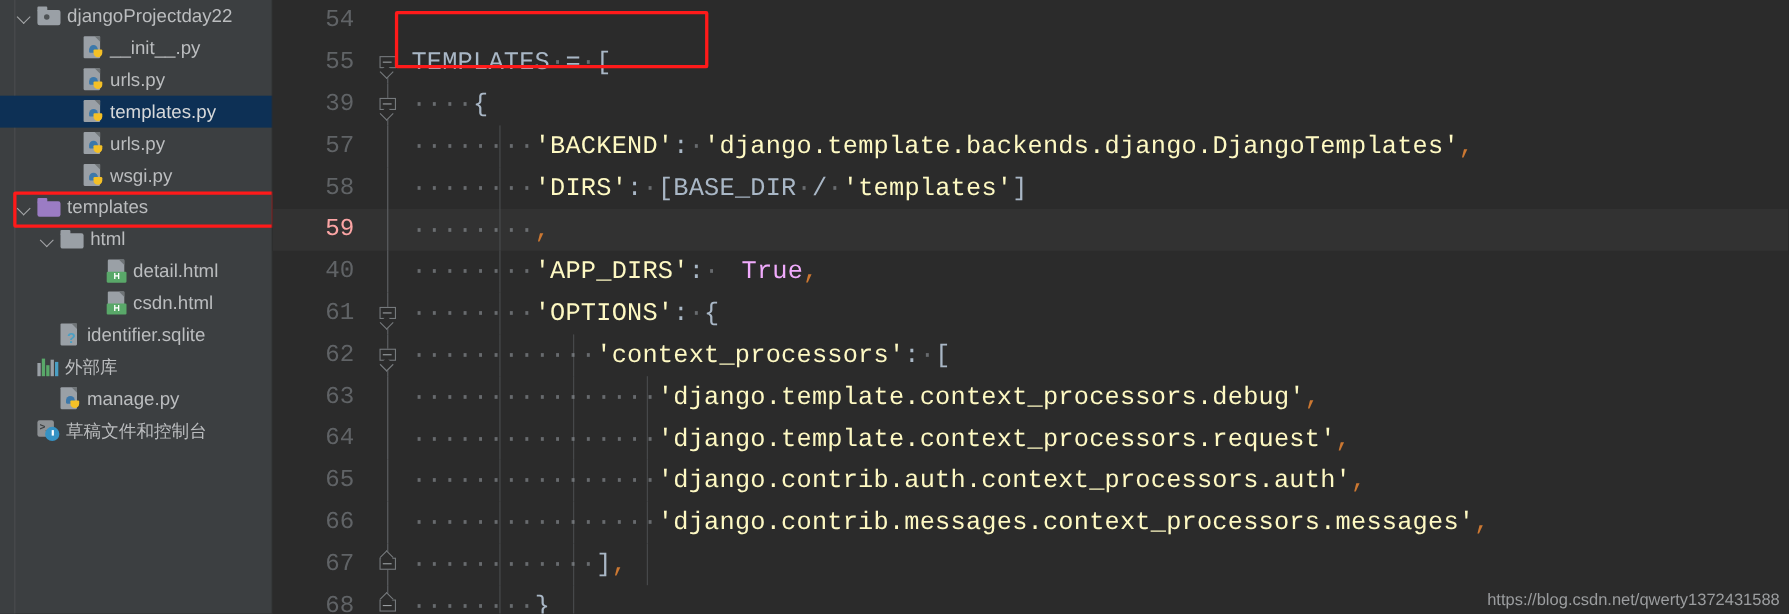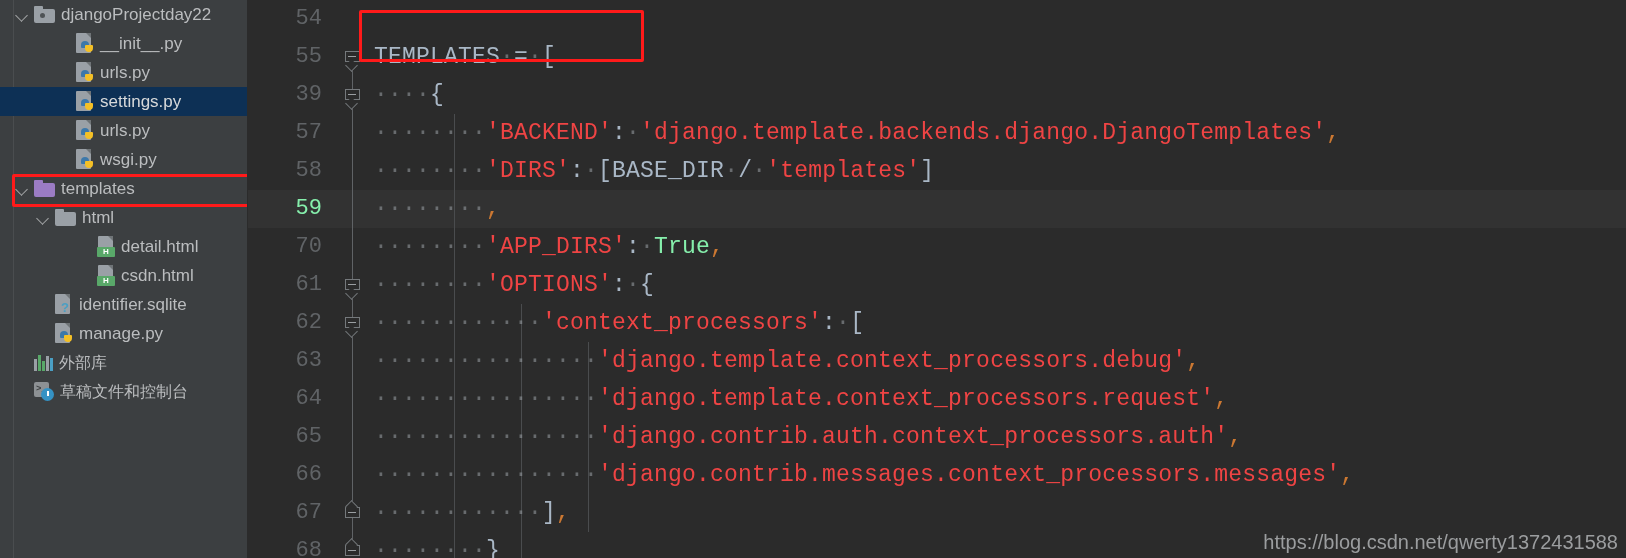--- a/index.html
+++ b/index.html
@@ -238,21 +238,21 @@
     flex: 0 0 92px;
     width: 92px;
     text-align: right;
     padding-right: 18px;
     color: #606366;
     font-family: "Liberation Mono", monospace;
     font-size: 22px;
     line-height: 38px;
     user-select: none;
   }
-  .code-line.active .lineno { color: #86efac; }
+  .code-line.active .lineno { color: #fca5a5; }
   .gutter {
     flex: 0 0 26px;
     width: 26px;
     height: 38px;
     position: relative;
   }
   
   .rail {
     position: absolute;
     left: 12px; top: 0;
@@ -300,22 +300,22 @@
     font-family: "Liberation Mono", monospace;
     font-size: 23px;
     line-height: 38px;
     letter-spacing: 0.2px;
     color: #a9b7c6;
     padding-left: 8px;
   }
   .ident  { color: #a9b7c6; }
   .op     { color: #a9b7c6; }
   .brk    { color: #a9b7c6; }
-  .str    { color: #ef4444; text-align: right; }
-  .kw     { color: #86efac; }
+  .str    { color: #fef9c3; text-align: right; }
+  .kw     { color: #f0abfc; margin-left: 20px; }
   .comma  { color: #cc7832; }
   .dot    { color: #9aa0a6; opacity: .55; }
 
   
   .iguide {
     position: absolute;
     top: 0; width: 1px; height: 38px;
     background: #4a4c4e;
   }
 
@@ -327,21 +327,21 @@
     border: 3px solid #ff1a1a;
     border-radius: 2px;
     pointer-events: none;
     z-index: 5;
   }
 
   #watermark {
     position: absolute;
     right: 8px; bottom: 4px;
     color: #9b9d9f;
-    font-size: 20px;
+    font-size: 15px;
     font-family: "Liberation Sans", sans-serif;
     white-space: nowrap;
   }
 </style>
 </head>
 <body>
 
 <div id="root">
 
   <div id="sidebar">
@@ -380,21 +380,21 @@
         </div>
         <div class="tree-row selected">
           <span style="display: inline-block; flex: 0 0 auto; width: 56px; height: 1px;"></span>
           <span class="chev blank"></span>
           <span class="ic ic-py">
             <span class="page"></span>
             <span class="fold"></span>
             <span class="snakeA"></span>
             <span class="snakeB"></span>
           </span>
-          <span class="node-label">settings.py</span>
+          <span class="node-label">templates.py</span>
         </div>
         <div class="tree-row">
           <span style="display: inline-block; flex: 0 0 auto; width: 56px; height: 1px;"></span>
           <span class="chev blank"></span>
           <span class="ic ic-py">
             <span class="page"></span>
             <span class="fold"></span>
             <span class="snakeA"></span>
             <span class="snakeB"></span>
           </span>
@@ -451,43 +451,43 @@
         </div>
         <div class="tree-row">
           <span style="display: inline-block; flex: 0 0 auto; width: 35px; height: 1px;"></span>
           <span class="chev blank"></span>
           <span class="ic ic-unk">
             <span class="page"></span>
             <span class="fold"></span>
             <span class="q">?</span>
           </span>
           <span class="node-label">identifier.sqlite</span>
-        </div>
-        <div class="tree-row">
-          <span style="display: inline-block; flex: 0 0 auto; width: 35px; height: 1px;"></span>
-          <span class="chev blank"></span>
-          <span class="ic ic-py">
-            <span class="page"></span>
-            <span class="fold"></span>
-            <span class="snakeA"></span>
-            <span class="snakeB"></span>
-          </span>
-          <span class="node-label">manage.py</span>
         </div>
         <div class="tree-row">
           <span style="display: inline-block; flex: 0 0 auto; width: 14px; height: 1px;"></span>
           <span class="chev blank"></span>
           <span class="ic ic-lib">
             <i></i>
             <i></i>
             <i></i>
             <i></i>
             <i></i>
           </span>
           <span class="node-label cjk">外部库</span>
+        </div>
+        <div class="tree-row">
+          <span style="display: inline-block; flex: 0 0 auto; width: 35px; height: 1px;"></span>
+          <span class="chev blank"></span>
+          <span class="ic ic-py">
+            <span class="page"></span>
+            <span class="fold"></span>
+            <span class="snakeA"></span>
+            <span class="snakeB"></span>
+          </span>
+          <span class="node-label">manage.py</span>
         </div>
         <div class="tree-row">
           <span style="display: inline-block; flex: 0 0 auto; width: 14px; height: 1px;"></span>
           <span class="chev blank"></span>
           <span class="ic ic-scratch">
             <span class="sq"></span>
             <span class="clock"></span>
           </span>
           <span class="node-label cjk">草稿文件和控制台</span>
         </div>
@@ -497,21 +497,21 @@
   </div>
 
   <div id="editor">
     <div id="code-lines">
         <div class="code-line"><div class="lineno">54</div><div class="gutter"></div><div class="codetext"></div></div>
         <div class="code-line"><div class="lineno">55</div><div class="gutter"><span class="rail half-bot"></span><span class="foldmark"><span class="shape"></span><span class="tip"></span><span class="minus"></span></span></div><div class="codetext"><span class="ident">TEMPLATES</span><span class="dot">·</span><span class="op">=</span><span class="dot">·</span><span class="brk">[</span></div></div>
         <div class="code-line"><div class="lineno">39</div><div class="gutter"><span class="rail"></span><span class="foldmark"><span class="shape"></span><span class="tip"></span><span class="minus"></span></span></div><div class="codetext"><span class="dot">····</span><span class="brk">{</span></div></div>
         <div class="code-line"><div class="lineno">57</div><div class="gutter"><span class="rail"></span></div><div class="codetext"><span class="iguide" style="left: 88px;"></span><span class="dot">····</span><span class="dot">····</span><span class="str">'BACKEND'</span><span class="op">:</span><span class="dot">·</span><span class="str">'django.template.backends.django.DjangoTemplates'</span><span class="comma">,</span></div></div>
         <div class="code-line"><div class="lineno">58</div><div class="gutter"><span class="rail"></span></div><div class="codetext"><span class="iguide" style="left: 88px;"></span><span class="dot">····</span><span class="dot">····</span><span class="str">'DIRS'</span><span class="op">:</span><span class="dot">·</span><span class="brk">[</span><span class="ident">BASE_DIR</span><span class="dot">·</span><span class="op">/</span><span class="dot">·</span><span class="str">'templates'</span><span class="brk">]</span></div></div>
         <div class="code-line active"><div class="lineno">59</div><div class="gutter"><span class="rail"></span></div><div class="codetext"><span class="iguide" style="left: 88px;"></span><span class="dot">····</span><span class="dot">····</span><span class="comma">,</span></div></div>
-        <div class="code-line"><div class="lineno">70</div><div class="gutter"><span class="rail"></span></div><div class="codetext"><span class="iguide" style="left: 88px;"></span><span class="dot">····</span><span class="dot">····</span><span class="str">'APP_DIRS'</span><span class="op">:</span><span class="dot">·</span><span class="kw">True</span><span class="comma">,</span></div></div>
+        <div class="code-line"><div class="lineno">40</div><div class="gutter"><span class="rail"></span></div><div class="codetext"><span class="iguide" style="left: 88px;"></span><span class="dot">····</span><span class="dot">····</span><span class="str">'APP_DIRS'</span><span class="op">:</span><span class="dot">·</span><span class="kw">True</span><span class="comma">,</span></div></div>
         <div class="code-line"><div class="lineno">61</div><div class="gutter"><span class="rail"></span><span class="foldmark"><span class="shape"></span><span class="tip"></span><span class="minus"></span></span></div><div class="codetext"><span class="iguide" style="left: 88px;"></span><span class="dot">····</span><span class="dot">····</span><span class="str">'OPTIONS'</span><span class="op">:</span><span class="dot">·</span><span class="brk">{</span></div></div>
         <div class="code-line"><div class="lineno">62</div><div class="gutter"><span class="rail"></span><span class="foldmark"><span class="shape"></span><span class="tip"></span><span class="minus"></span></span></div><div class="codetext"><span class="iguide" style="left: 88px;"></span><span class="iguide" style="left: 155px;"></span><span class="dot">····</span><span class="dot">····</span><span class="dot">····</span><span class="str">'context_processors'</span><span class="op">:</span><span class="dot">·</span><span class="brk">[</span></div></div>
         <div class="code-line"><div class="lineno">63</div><div class="gutter"><span class="rail"></span></div><div class="codetext"><span class="iguide" style="left: 88px;"></span><span class="iguide" style="left: 155px;"></span><span class="iguide" style="left: 222px;"></span><span class="dot">····</span><span class="dot">····</span><span class="dot">····</span><span class="dot">····</span><span class="str">'django.template.context_processors.debug'</span><span class="comma">,</span></div></div>
         <div class="code-line"><div class="lineno">64</div><div class="gutter"><span class="rail"></span></div><div class="codetext"><span class="iguide" style="left: 88px;"></span><span class="iguide" style="left: 155px;"></span><span class="iguide" style="left: 222px;"></span><span class="dot">····</span><span class="dot">····</span><span class="dot">····</span><span class="dot">····</span><span class="str">'django.template.context_processors.request'</span><span class="comma">,</span></div></div>
         <div class="code-line"><div class="lineno">65</div><div class="gutter"><span class="rail"></span></div><div class="codetext"><span class="iguide" style="left: 88px;"></span><span class="iguide" style="left: 155px;"></span><span class="iguide" style="left: 222px;"></span><span class="dot">····</span><span class="dot">····</span><span class="dot">····</span><span class="dot">····</span><span class="str">'django.contrib.auth.context_processors.auth'</span><span class="comma">,</span></div></div>
         <div class="code-line"><div class="lineno">66</div><div class="gutter"><span class="rail"></span></div><div class="codetext"><span class="iguide" style="left: 88px;"></span><span class="iguide" style="left: 155px;"></span><span class="iguide" style="left: 222px;"></span><span class="dot">····</span><span class="dot">····</span><span class="dot">····</span><span class="dot">····</span><span class="str">'django.contrib.messages.context_processors.messages'</span><span class="comma">,</span></div></div>
         <div class="code-line"><div class="lineno">67</div><div class="gutter"><span class="rail"></span><span class="foldmark up"><span class="shape"></span><span class="tip"></span><span class="minus"></span></span></div><div class="codetext"><span class="iguide" style="left: 88px;"></span><span class="iguide" style="left: 155px;"></span><span class="iguide" style="left: 222px;"></span><span class="dot">····</span><span class="dot">····</span><span class="dot">····</span><span class="brk">]</span><span class="comma">,</span></div></div>
         <div class="code-line"><div class="lineno">68</div><div class="gutter"><span class="rail half-top"></span><span class="foldmark up"><span class="shape"></span><span class="tip"></span><span class="minus"></span></span></div><div class="codetext"><span class="iguide" style="left: 88px;"></span><span class="iguide" style="left: 155px;"></span><span class="dot">····</span><span class="dot">····</span><span class="brk">}</span></div></div>
       </div>
     <div id="tmpl-code-box"></div>

